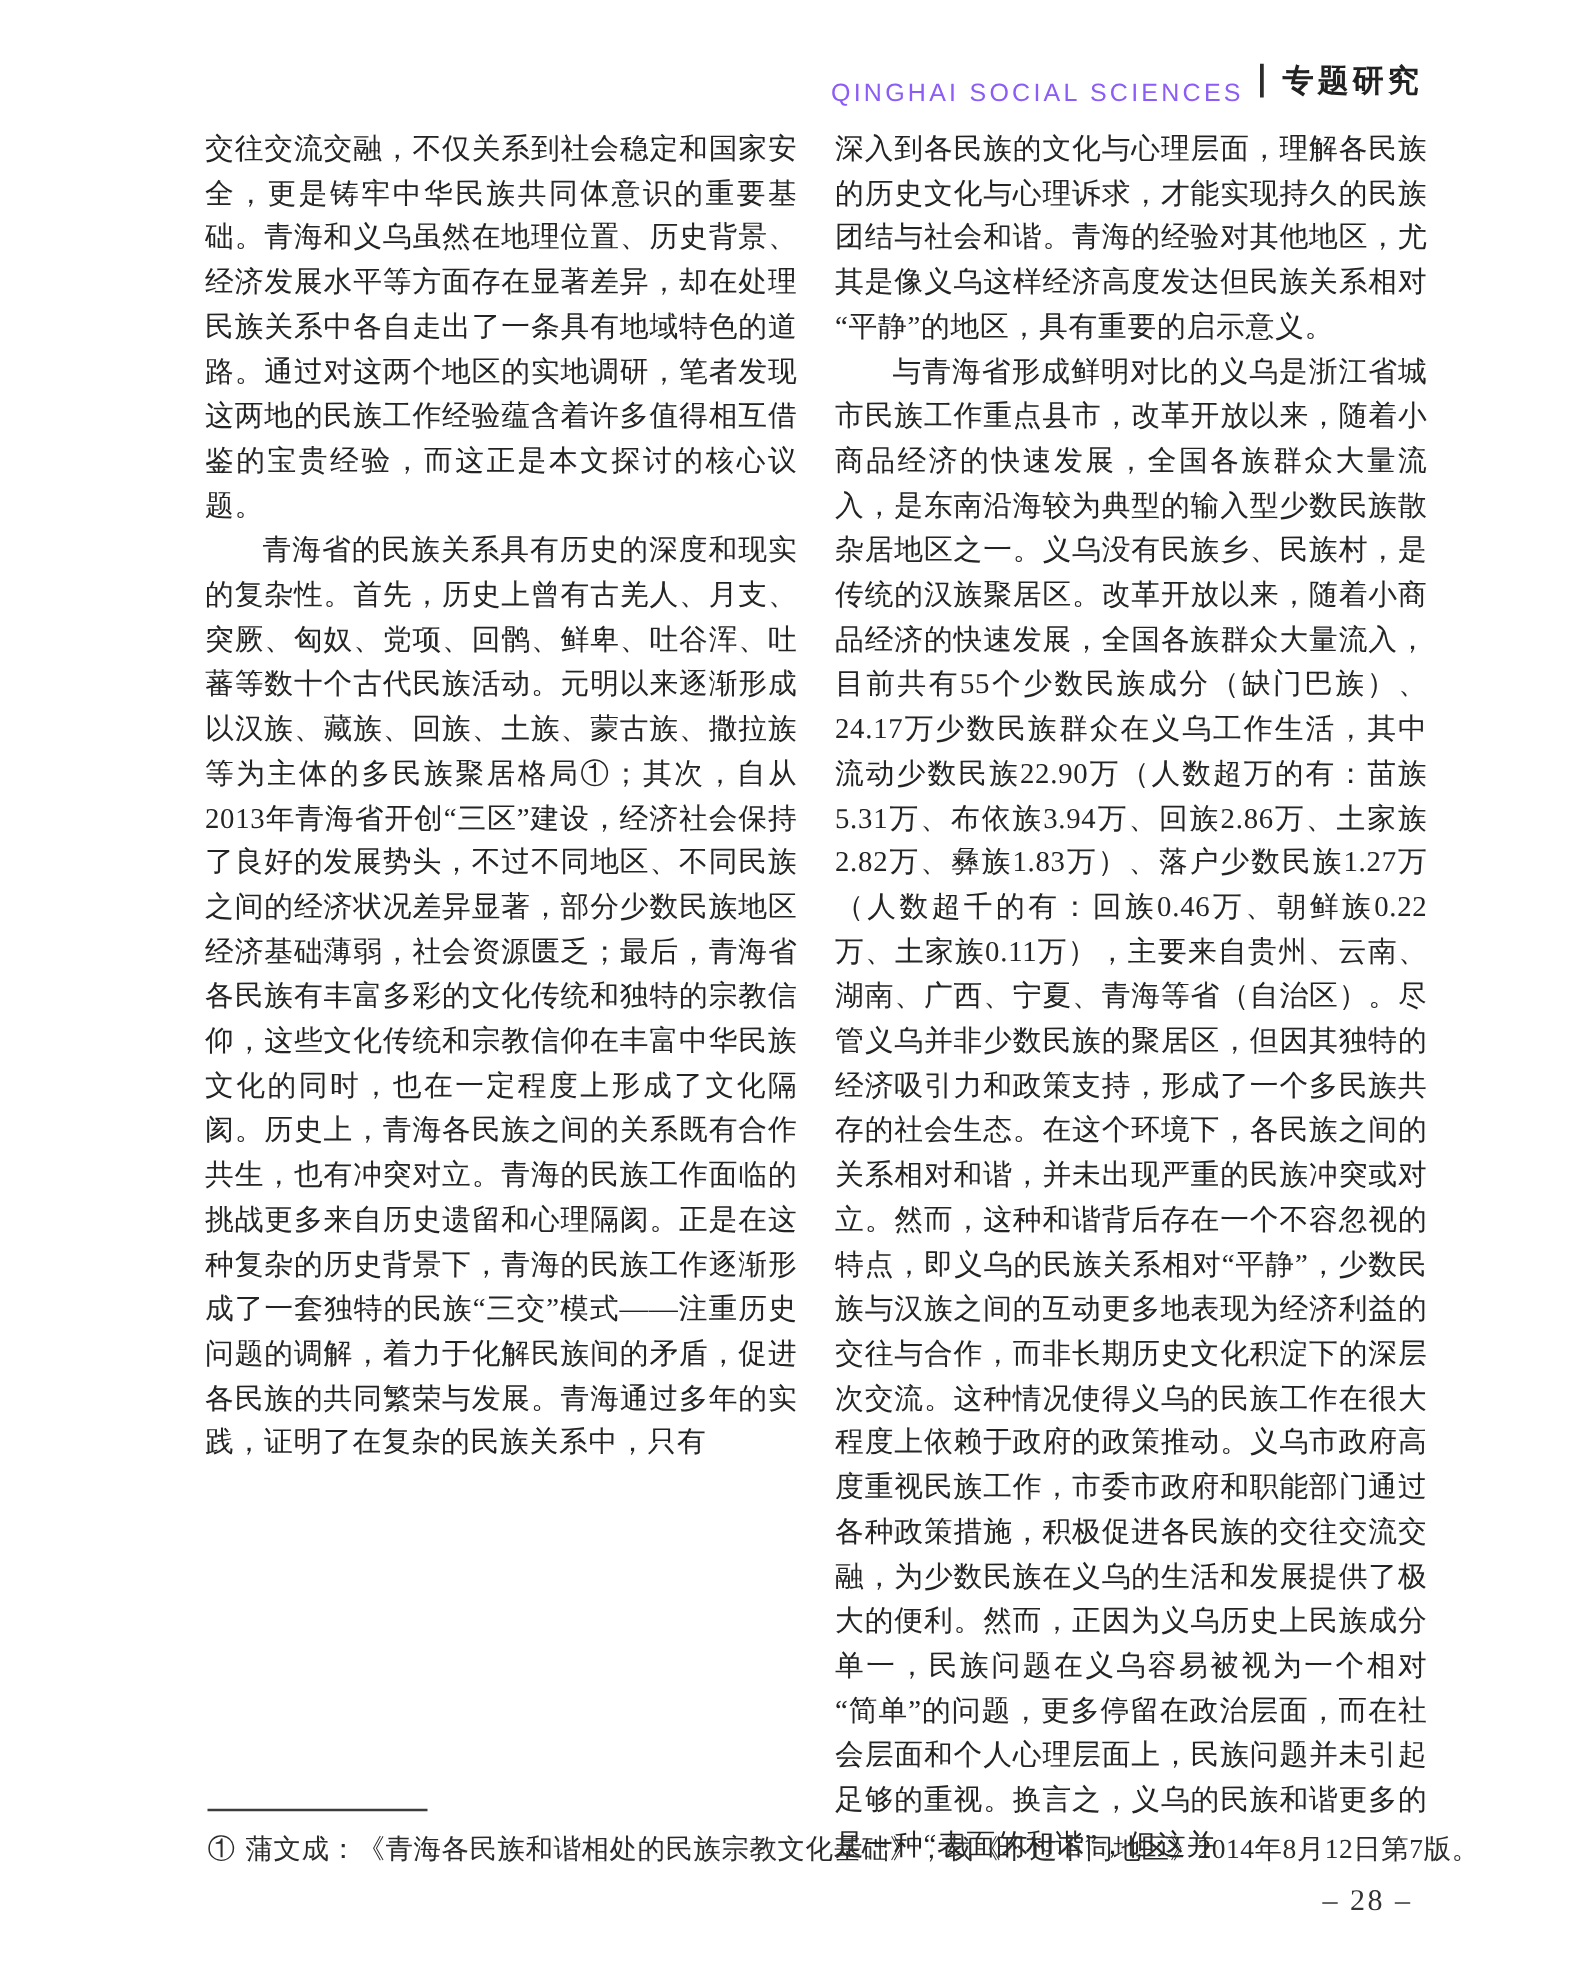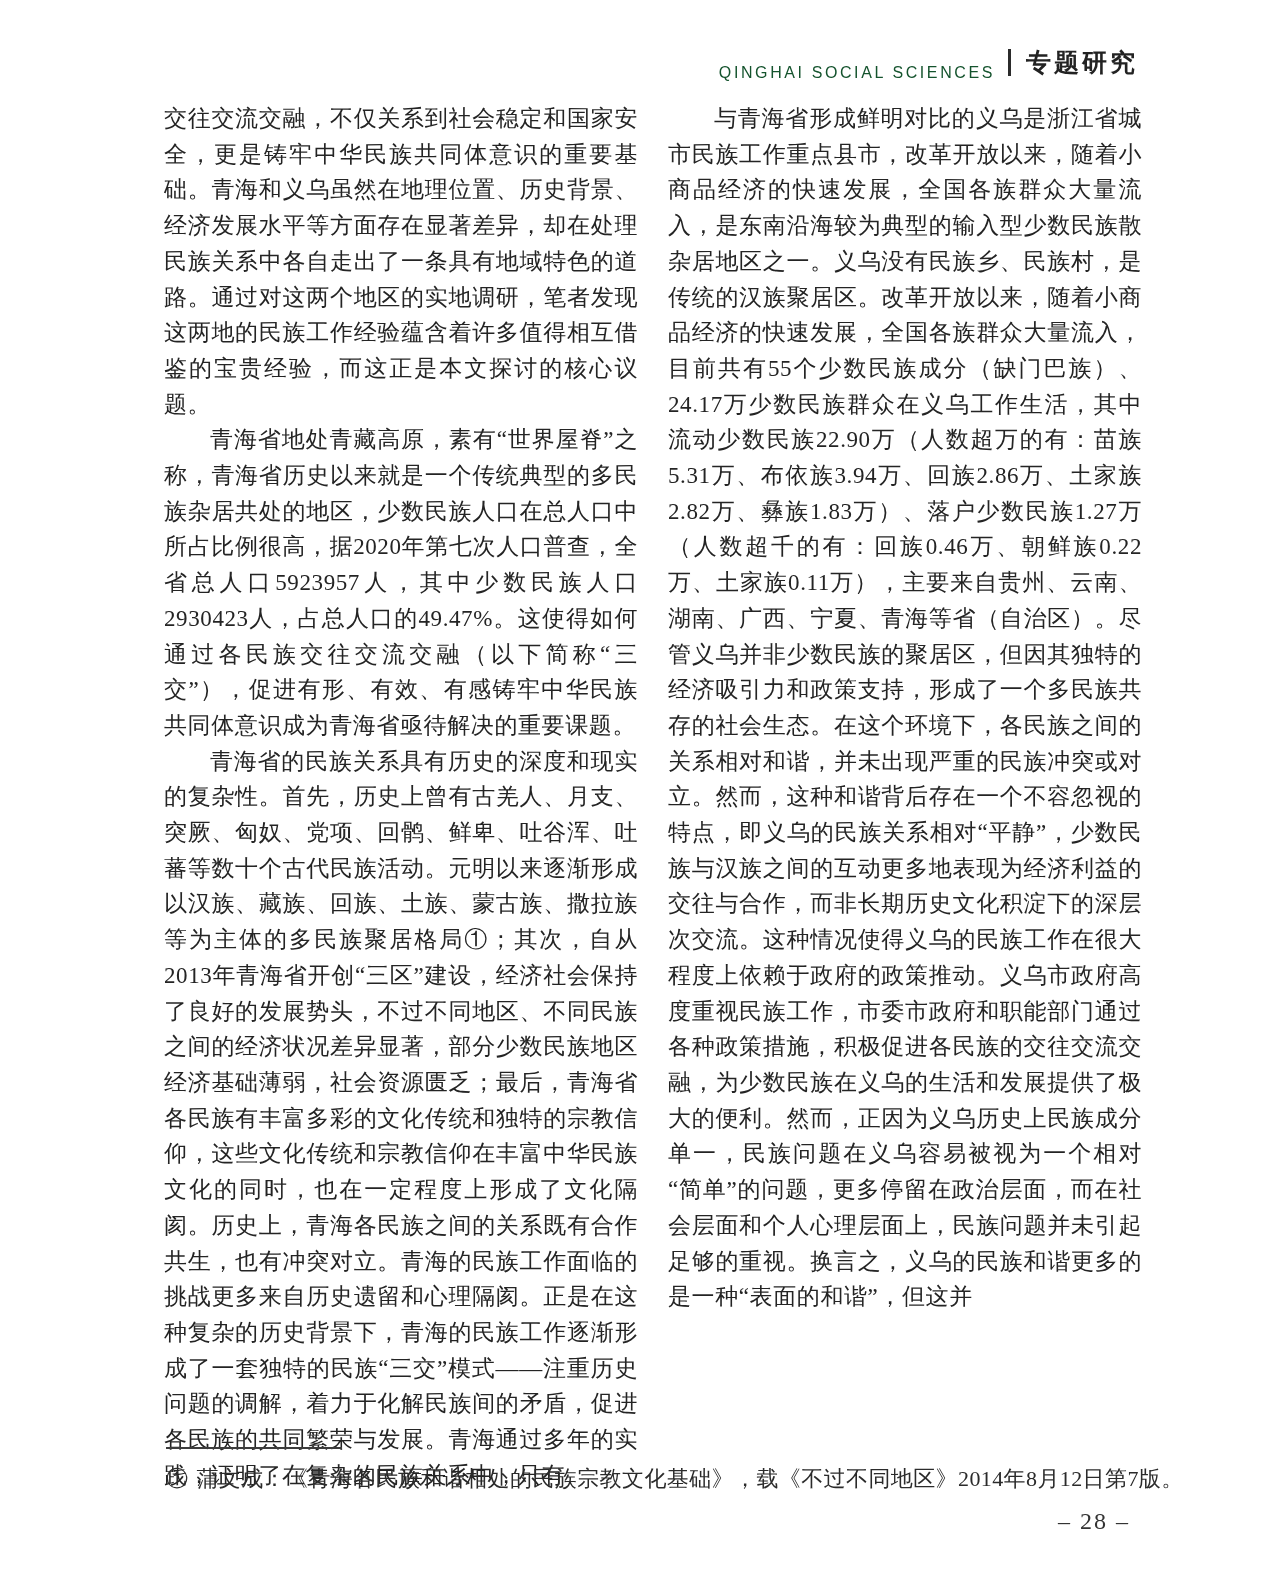--- a/index.html
+++ b/index.html
@@ -21,24 +21,24 @@
   .page-header {
     position: absolute;
     top: 42px;
     right: 137px;
     display: flex;
     align-items: center;
     white-space: nowrap;
   }
   .journal-en {
     font-family: "Liberation Sans", "DejaVu Sans", sans-serif;
-    font-size: 16px;
+    font-size: 20px;
     font-weight: 400;
     letter-spacing: 2.6px;
-    color: #14532d;
+    color: #8b5cf6;
     margin-top: 22px;
   }
   .header-divider {
     width: 3px;
     height: 27px;
     background: #2b2b2b;
     margin: 0 15px 0 13px;
   }
   .section-zh {
     font-family: "Liberation Sans", "DejaVu Sans", sans-serif;
@@ -111,25 +111,25 @@
 
   <header class="page-header">
     <span class="journal-en">QINGHAI SOCIAL SCIENCES</span>
     <span class="header-divider"></span>
     <span class="section-zh">专题研究</span>
   </header>
 
   <main class="columns">
     <section class="col">
       <p class="para">交往交流交融，不仅关系到社会稳定和国家安全，更是铸牢中华民族共同体意识的重要基础。青海和义乌虽然在地理位置、历史背景、经济发展水平等方面存在显著差异，却在处理民族关系中各自走出了一条具有地域特色的道路。通过对这两个地区的实地调研，笔者发现这两地的民族工作经验蕴含着许多值得相互借鉴的宝贵经验，而这正是本文探讨的核心议题。</p>
-      <p class="para indent">青海省地处青藏高原，素有“世界屋脊”之称，青海省历史以来就是一个传统典型的多民族杂居共处的地区，少数民族人口在总人口中所占比例很高，据2020年第七次人口普查，全省总人口5923957人，其中少数民族人口2930423人，占总人口的49.47%。这使得如何通过各民族交往交流交融（以下简称“三交”），促进有形、有效、有感铸牢中华民族共同体意识成为青海省亟待解决的重要课题。</p>
       <p class="para indent">青海省的民族关系具有历史的深度和现实的复杂性。首先，历史上曾有古羌人、月支、突厥、匈奴、党项、回鹘、鲜卑、吐谷浑、吐蕃等数十个古代民族活动。元明以来逐渐形成以汉族、藏族、回族、土族、蒙古族、撒拉族等为主体的多民族聚居格局①；其次，自从2013年青海省开创“三区”建设，经济社会保持了良好的发展势头，不过不同地区、不同民族之间的经济状况差异显著，部分少数民族地区经济基础薄弱，社会资源匮乏；最后，青海省各民族有丰富多彩的文化传统和独特的宗教信仰，这些文化传统和宗教信仰在丰富中华民族文化的同时，也在一定程度上形成了文化隔阂。历史上，青海各民族之间的关系既有合作共生，也有冲突对立。青海的民族工作面临的挑战更多来自历史遗留和心理隔阂。正是在这种复杂的历史背景下，青海的民族工作逐渐形成了一套独特的民族“三交”模式——注重历史问题的调解，着力于化解民族间的矛盾，促进各民族的共同繁荣与发展。青海通过多年的实践，证明了在复杂的民族关系中，只有</p>
     </section>
 
     <section class="col">
+      <p class="para">深入到各民族的文化与心理层面，理解各民族的历史文化与心理诉求，才能实现持久的民族团结与社会和谐。青海的经验对其他地区，尤其是像义乌这样经济高度发达但民族关系相对“平静”的地区，具有重要的启示意义。</p>
       <p class="para indent">与青海省形成鲜明对比的义乌是浙江省城市民族工作重点县市，改革开放以来，随着小商品经济的快速发展，全国各族群众大量流入，是东南沿海较为典型的输入型少数民族散杂居地区之一。义乌没有民族乡、民族村，是传统的汉族聚居区。改革开放以来，随着小商品经济的快速发展，全国各族群众大量流入，目前共有55个少数民族成分（缺门巴族）、24.17万少数民族群众在义乌工作生活，其中流动少数民族22.90万（人数超万的有：苗族5.31万、布依族3.94万、回族2.86万、土家族2.82万、彝族1.83万）、落户少数民族1.27万（人数超千的有：回族0.46万、朝鲜族0.22万、土家族0.11万），主要来自贵州、云南、湖南、广西、宁夏、青海等省（自治区）。尽管义乌并非少数民族的聚居区，但因其独特的经济吸引力和政策支持，形成了一个多民族共存的社会生态。在这个环境下，各民族之间的关系相对和谐，并未出现严重的民族冲突或对立。然而，这种和谐背后存在一个不容忽视的特点，即义乌的民族关系相对“平静”，少数民族与汉族之间的互动更多地表现为经济利益的交往与合作，而非长期历史文化积淀下的深层次交流。这种情况使得义乌的民族工作在很大程度上依赖于政府的政策推动。义乌市政府高度重视民族工作，市委市政府和职能部门通过各种政策措施，积极促进各民族的交往交流交融，为少数民族在义乌的生活和发展提供了极大的便利。然而，正因为义乌历史上民族成分单一，民族问题在义乌容易被视为一个相对“简单”的问题，更多停留在政治层面，而在社会层面和个人心理层面上，民族问题并未引起足够的重视。换言之，义乌的民族和谐更多的是一种“表面的和谐”，但这并</p>
     </section>
   </main>
 
   <div class="footnote-rule"></div>
 
   <div class="footnote">
     <span class="fn-marker">①</span><span>蒲文成：《青海各民族和谐相处的民族宗教文化基础》，载《不过不同地区》2014年8月12日第7版。</span>
   </div>
 

